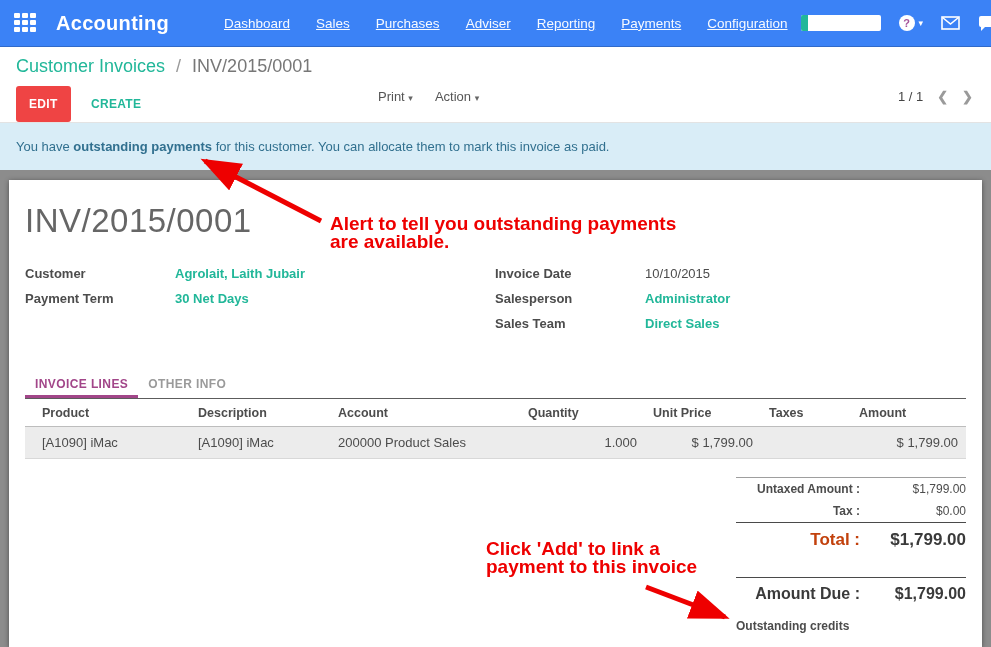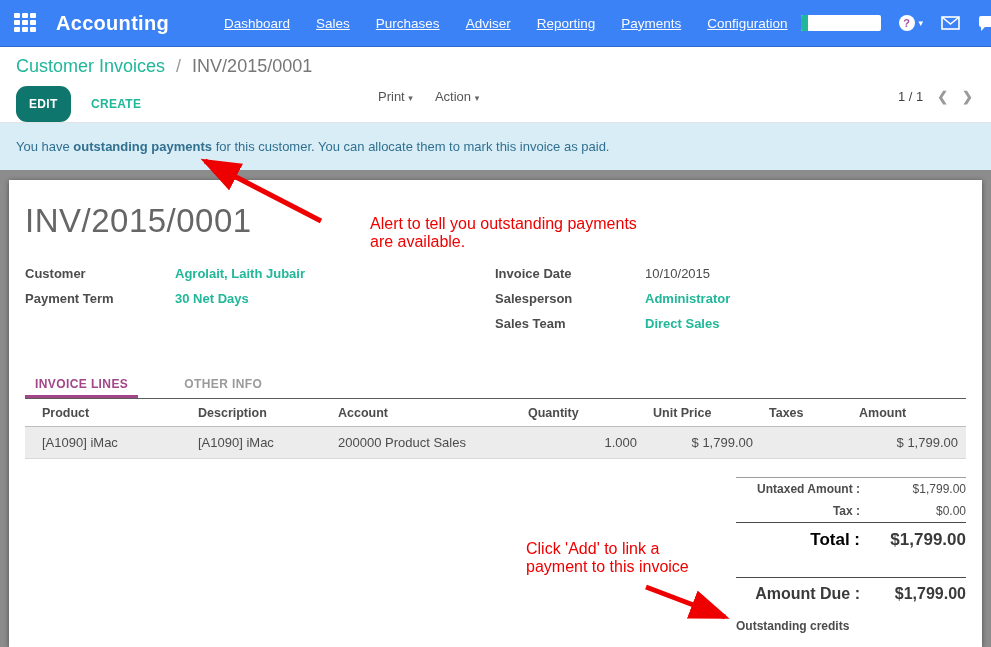--- a/index.html
+++ b/index.html
@@ -21,21 +21,21 @@
   .caret { color:#fff; font-size:9px; }
   .icon-btn { cursor:pointer; display:flex; align-items:center; gap:4px; color:#fff; font-size:14px; }
 
   
   .control-panel { background:#fff; height:75px; padding:9px 16px 0 16px; position:relative; }
   .breadcrumb { font-size:18px; }
   .breadcrumb .parent { color:#21b799; cursor:pointer; }
   .breadcrumb .sep { color:#999; margin:0 6px; }
   .breadcrumb .current { color:#777; }
   .cp-row2 { position:relative; height:28px; margin-top:9px; }
-  .btn-edit { display:inline-block; background:#0f766e; color:#fff; font-size:12px; font-weight:bold; padding:11px 13px; border-radius:11px; cursor:pointer; letter-spacing:.3px; }
+  .btn-edit { display:inline-block; background:#ef4444; color:#fff; font-size:12px; font-weight:bold; padding:11px 13px; border-radius:3px; cursor:pointer; letter-spacing:.3px; }
   .btn-create { display:inline-block; color:#21b799; font-size:12px; font-weight:bold; margin-left:16px; cursor:pointer; letter-spacing:.3px; }
   .dd-group { position:absolute; left:362px; top:3px; display:flex; gap:22px; }
   .dd { color:#555; font-size:13px; cursor:pointer; }
   .dd .caret2 { color:#666; font-size:9px; }
   .pager { position:absolute; right:2px; top:3px; display:flex; align-items:center; gap:14px;text-align:center; }
   .pager .counter { color:#444; font-size:13px; }
   .pager .chev { color:#9a9a9a; font-size:13px; font-weight:bold; cursor:pointer; }
 
   
   .alert { height:48px; background:#d9edf7; color:#31708f; font-size:13px; display:flex; align-items:center; padding:0 16px; border-top:1px solid #e3e3e3; }
@@ -47,54 +47,54 @@
   .inv-title { font-size:33px; color:#666; letter-spacing:.5px; }
 
   .fields { display:flex; margin-top:26px; }
   .fcol { width:470px; }
   .frow { display:flex; margin-bottom:10px; }
   .flabel { width:150px; font-size:13px; font-weight:bold; color:#4c4c4c; }
   .fval { font-size:13px; color:#4c4c4c; }
   .fval.link { color:#21b799; cursor:pointer;font-weight:bold; }
 
   
-  .tabs { display:flex; margin-top:30px; border-bottom:1px solid #5c5c5c;gap:36px; }
+  .tabs { display:flex; margin-top:30px; border-bottom:1px solid #5c5c5c; }
   .tab { font-size:12px; letter-spacing:.4px; padding:6px 10px 7px 10px; cursor:pointer; color:#9a9a9a; font-weight:bold; }
   .tab.active { color:#a24689; box-shadow:inset 0 -3px 0 #a24689; }
 
   
   table.lines { width:100%; border-collapse:collapse; table-layout:fixed; }
   table.lines th { font-size:12.5px; font-weight:bold; color:#4c4c4c; text-align:left; padding:7px 8px 6px 8px; border-bottom:1px solid #bdbdbd; }
   table.lines td { font-size:13px; color:#4c4c4c; background:#ececec; padding:8px 8px; border-bottom:1px solid #d8d8d8; }
   table.lines th:first-child, table.lines td:first-child { padding-left:17px; }
   .num { text-align:right; }
   .c1{width:165px}.c2{width:140px}.c3{width:190px}.c4{width:125px}.c5{width:116px}.c6{width:90px}
 
   
   .totals { width:230px; margin-left:auto; margin-top:18px; }
   .trow { display:flex; align-items:baseline; padding:4px 0; }
   .tlabel { flex:1; text-align:right; font-size:12px; font-weight:bold; color:#4c4c4c; padding-right:14px; }
   .tval { width:92px; text-align:right; font-size:12px; color:#4c4c4c; }
   .sep-light { border-top:1px solid #9e9e9e; }
   .sep-dark { border-top:1px solid #4a4a4a; }
   .trow.total { padding:7px 0 9px 0; }
-  .trow.total .tlabel { font-size:17px; color:#000000; }
+  .trow.total .tlabel { font-size:17px; color:#c2410c; }
   .trow.total .tval { font-size:17px; font-weight:bold; color:#3a3a3a; }
   .due-block { margin-top:18px; }
   .trow.due { padding:7px 0 4px 0; }
   .trow.due .tlabel { font-size:16px; color:#3a3a3a; }
   .trow.due .tval { font-size:16px; font-weight:bold; color:#3a3a3a; }
   .outstanding-title { font-size:12px; font-weight:bold; color:#4c4c4c; margin-top:10px; padding:2px 0; }
   .orow { display:flex; align-items:baseline; padding:2.5px 0; font-size:13px; }
   .orow .add { width:45px; color:#4d7c0f; cursor:pointer;margin-top:44px; }
   .orow .ref { flex:1; text-align:left; color:#666; padding-right:14px; }
   .orow .amt { width:86px; text-align:right; color:#555; }
 
   
-  .note { position:absolute; color:#ee0000; font-weight:normal; font-size:16px; line-height:18px; z-index:60;margin-left:40px; }
+  .note { position:absolute; color:#ee0000; font-weight:bold; font-size:19px; line-height:18px; z-index:60; }
   .note1 { left:330px; top:215px; }
   .note2 { left:486px; top:540px; }
   .overlay { position:absolute; left:0; top:0; z-index:55; pointer-events:none; }
 </style>
 </head>
 <body>
 
 <div class="topbar">
   <div class="apps-grid">
     <span></span>

